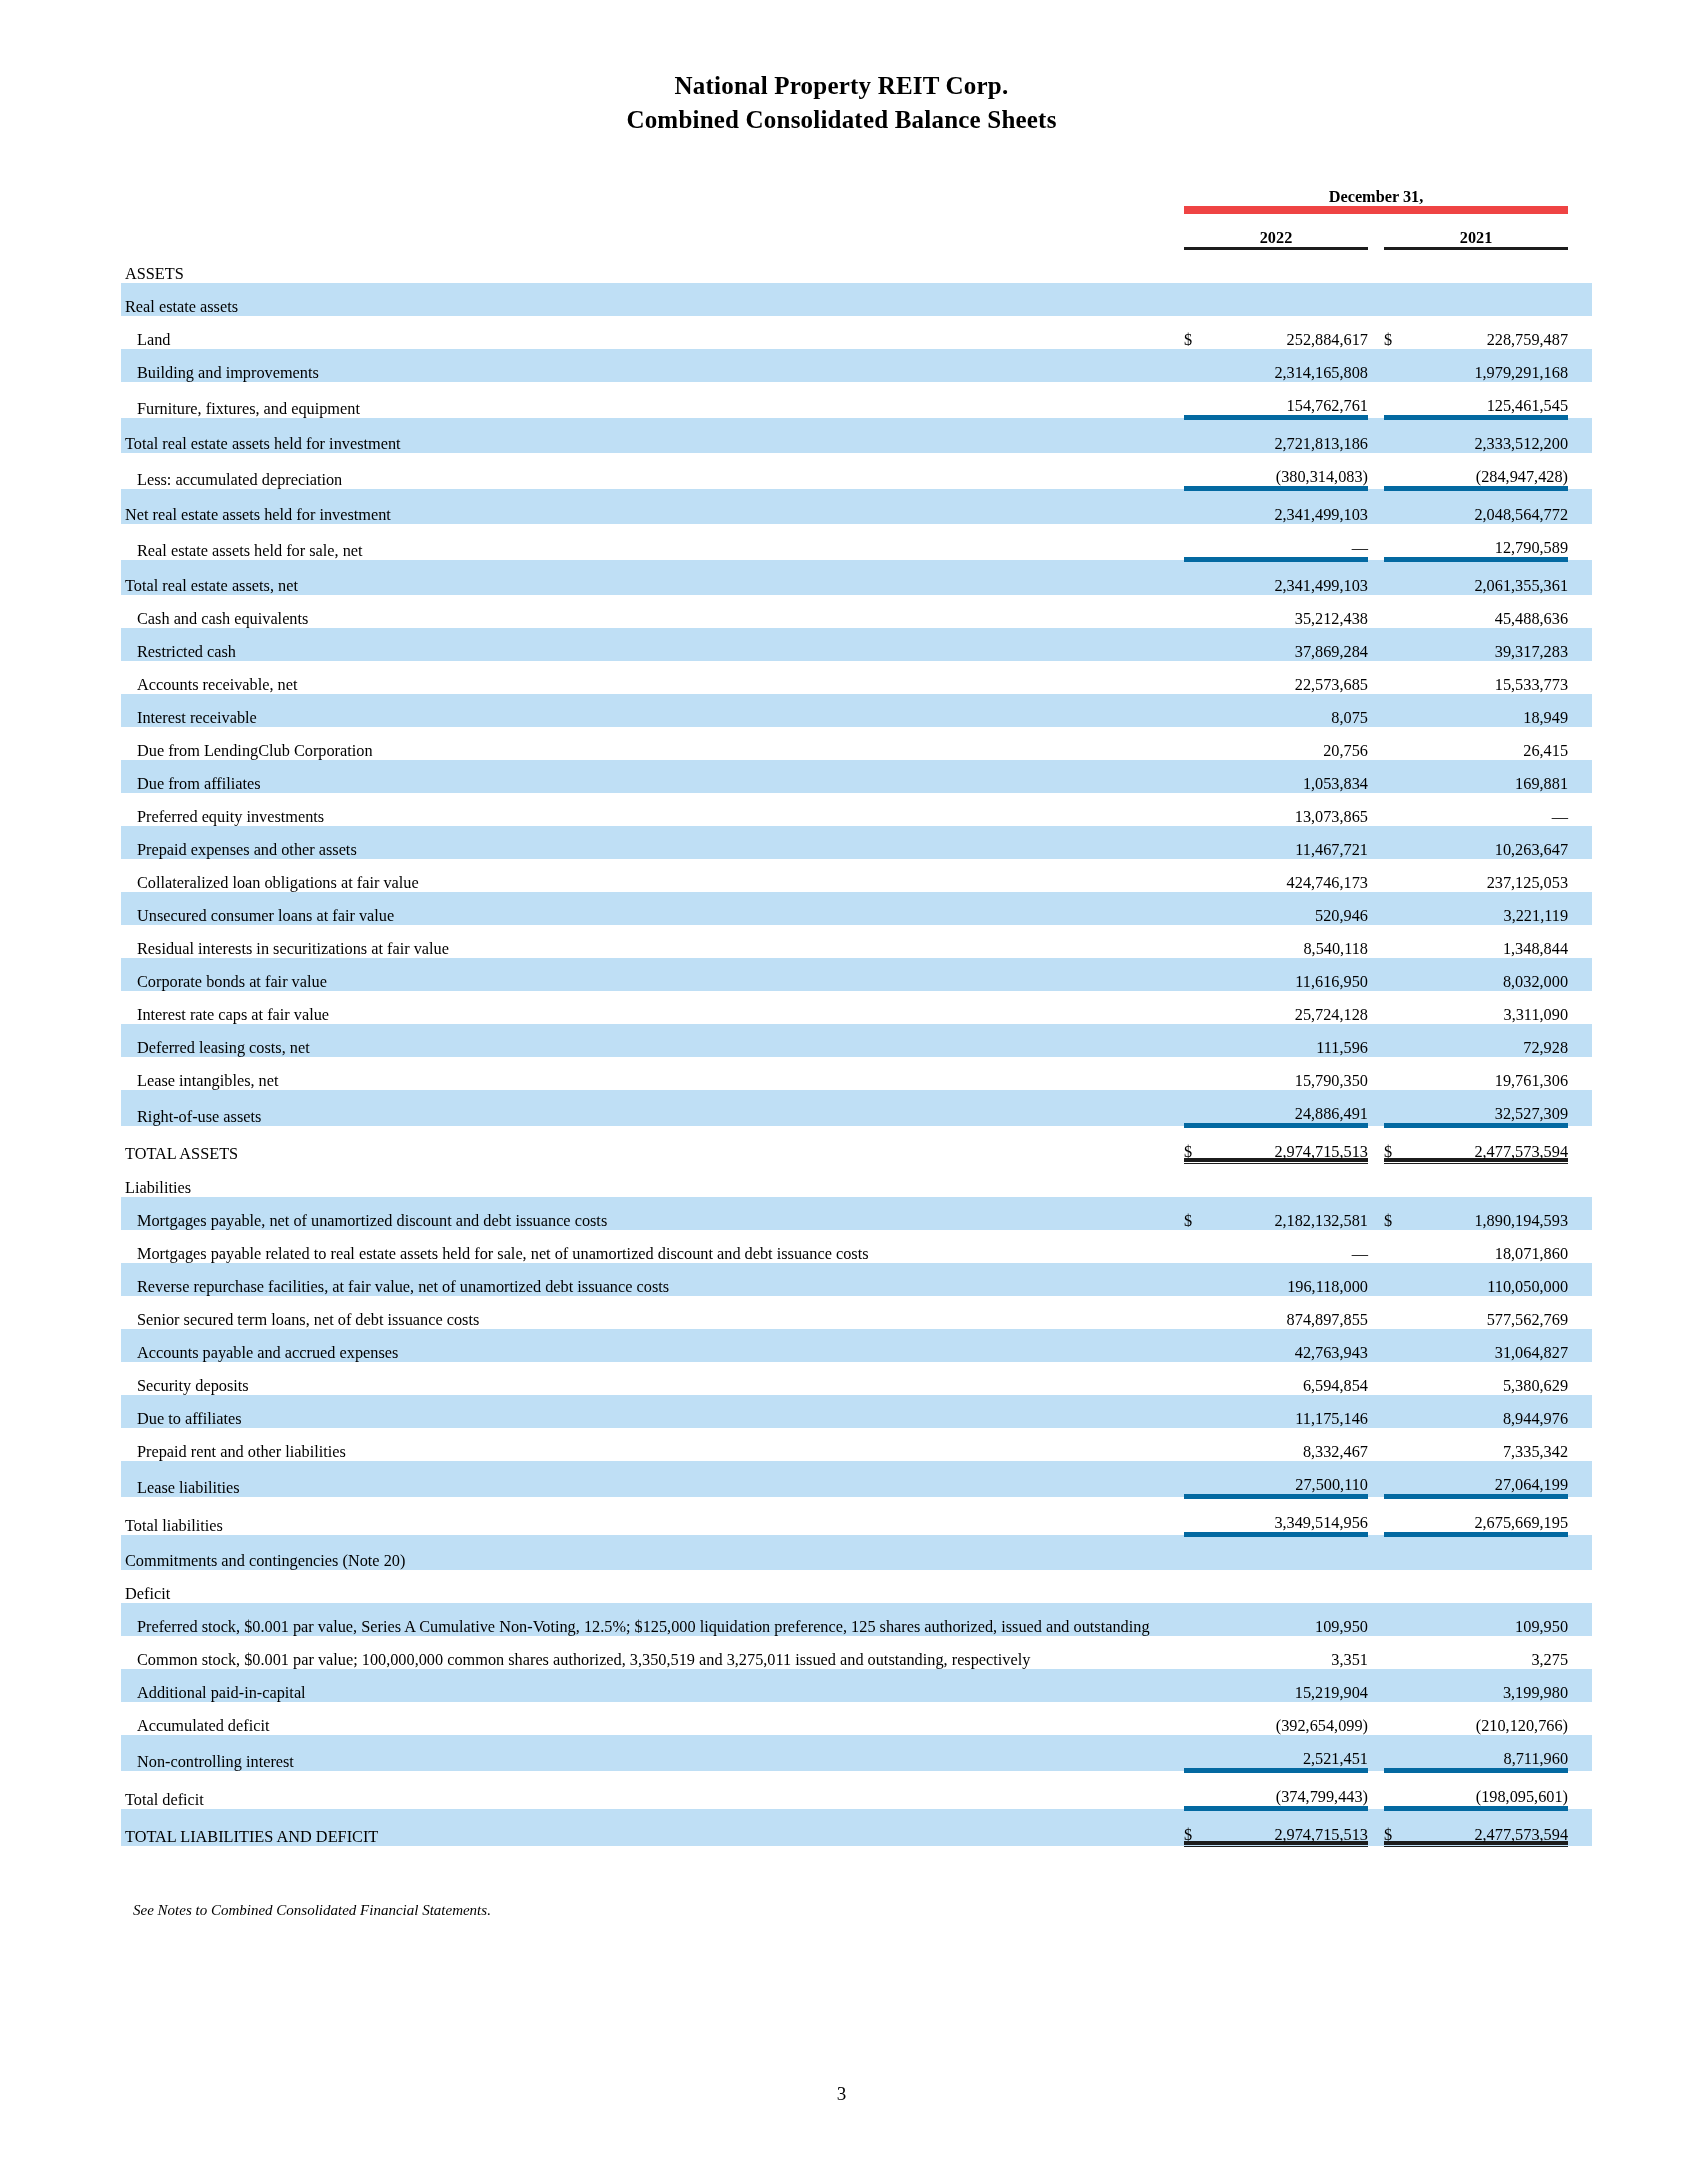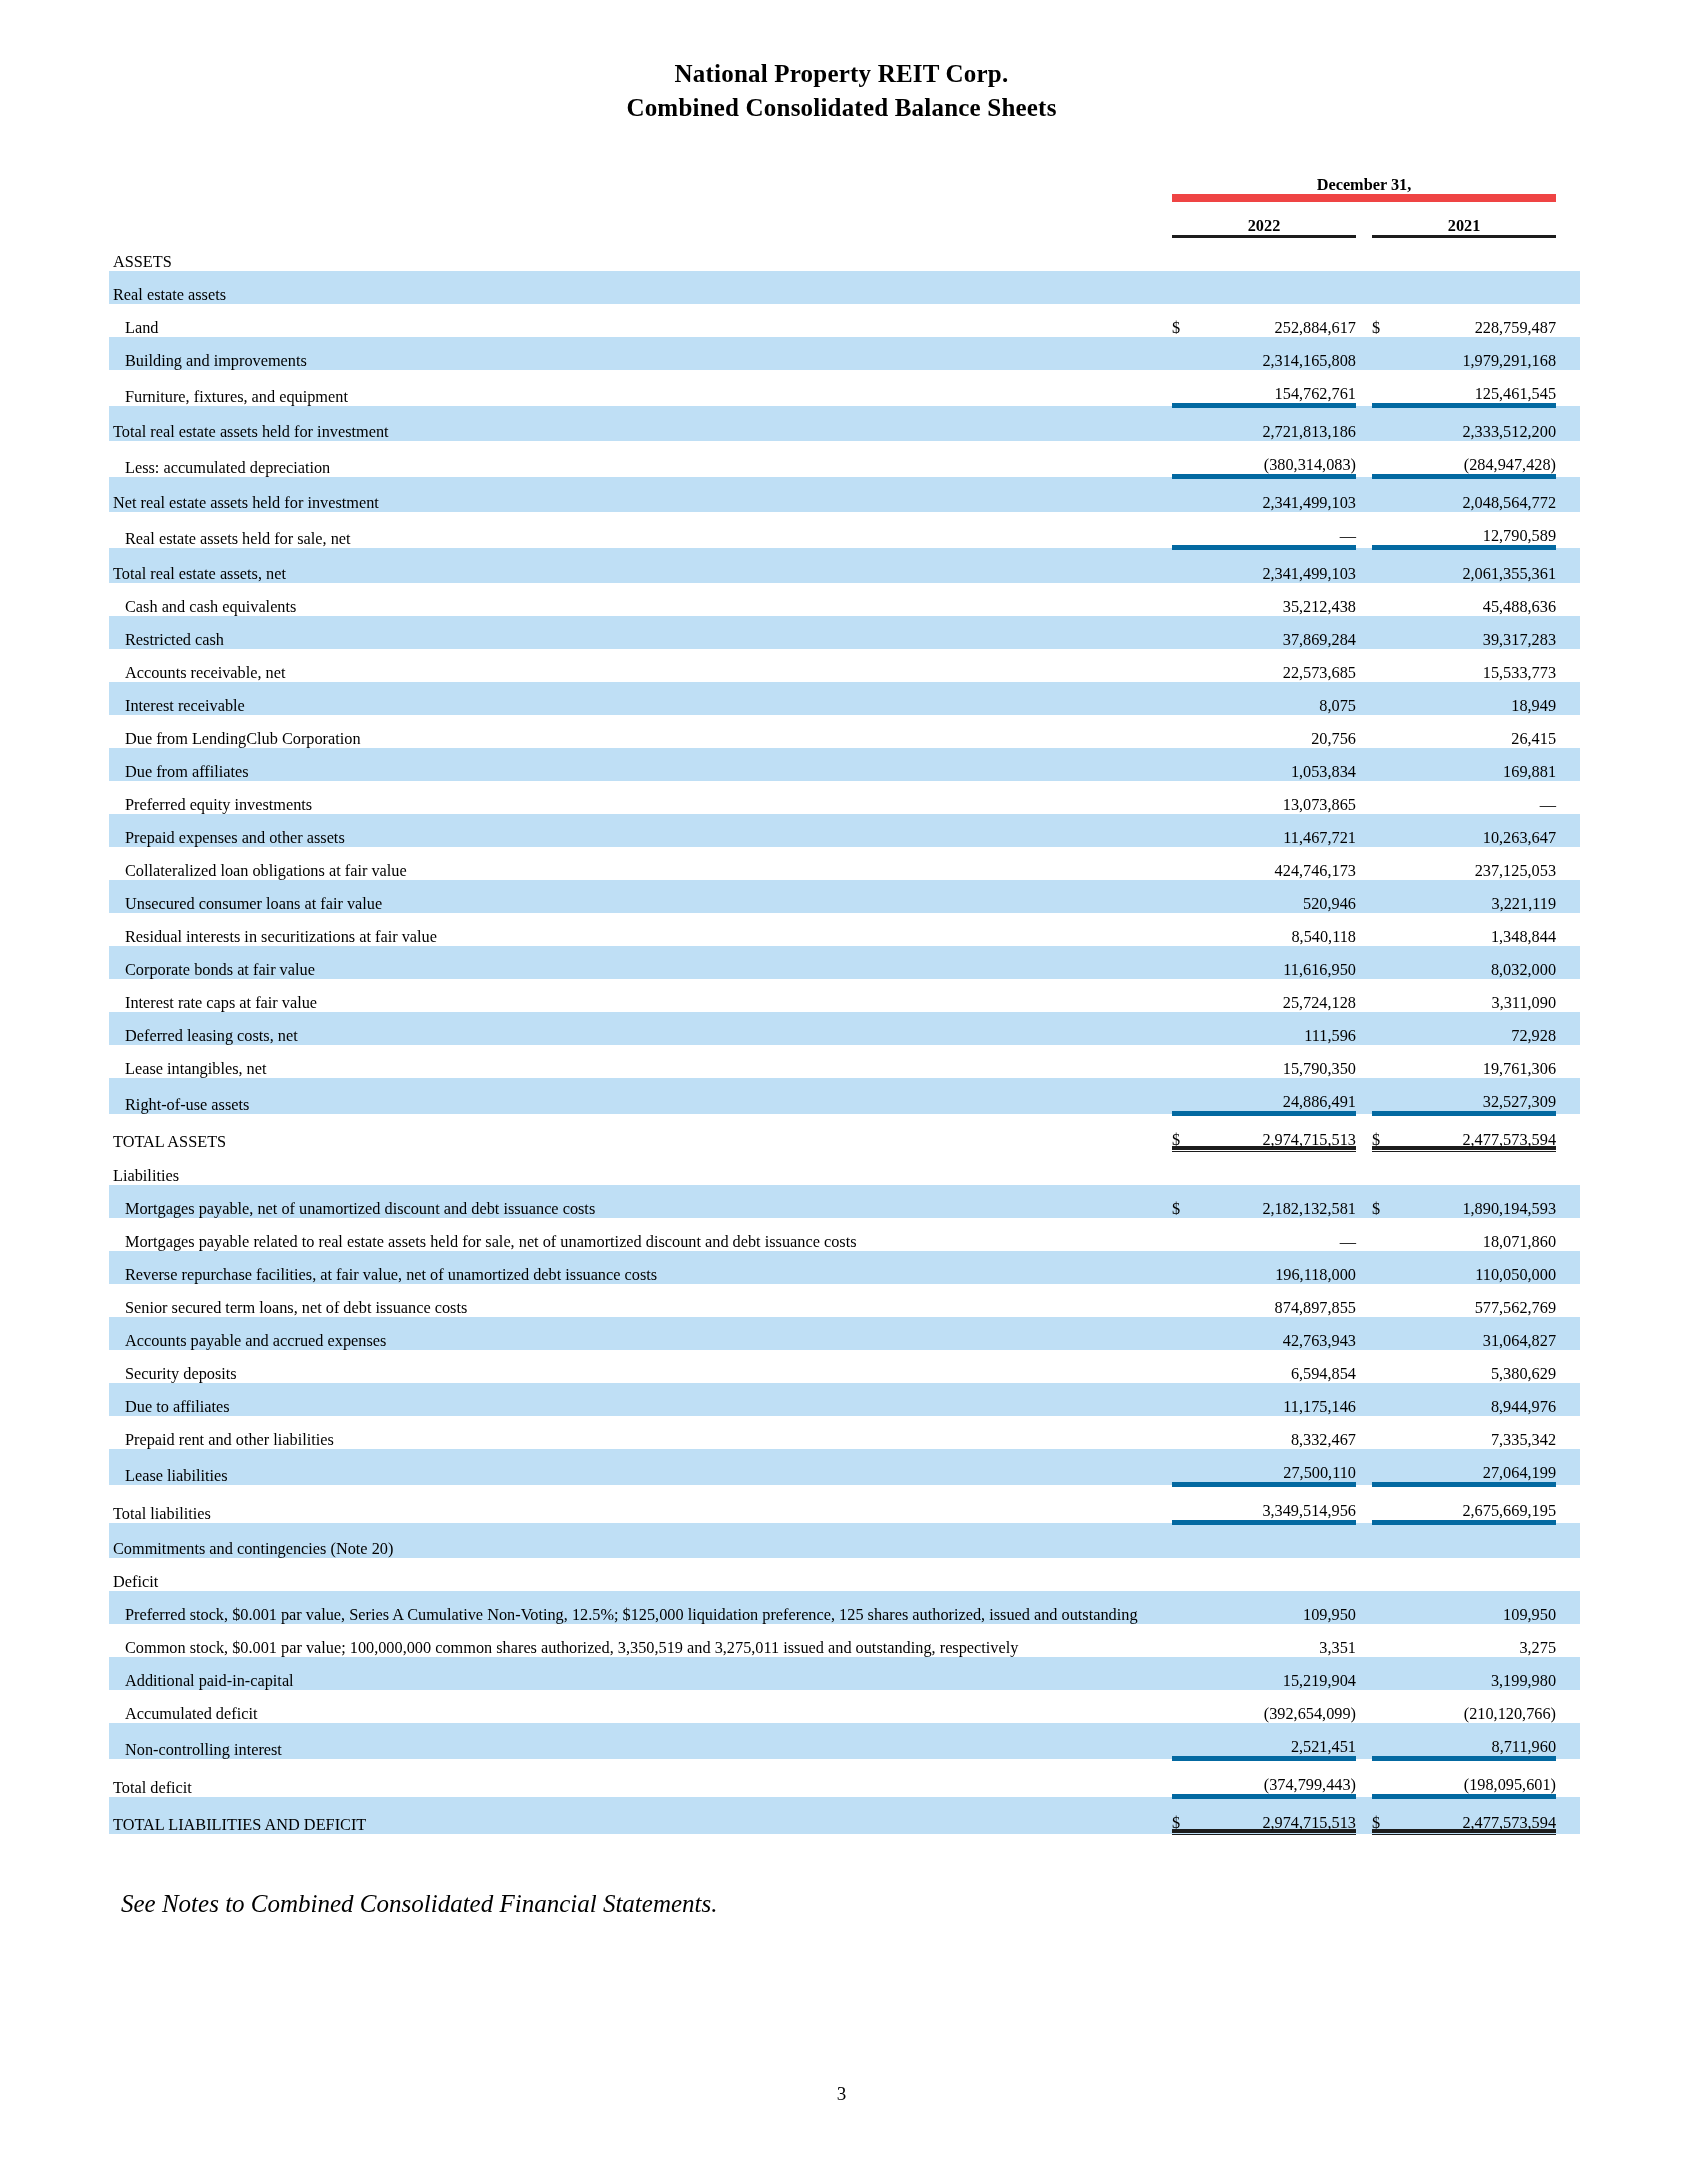--- a/index.html
+++ b/index.html
@@ -13,21 +13,21 @@
     height: 2178px;
     font-family: "Liberation Serif", "DejaVu Serif", serif;
     color: #000000;
     position: relative;
     overflow: hidden;
   }
   .page {
     width: 1683px;
     height: 2178px;
     box-sizing: border-box;
-    padding: 0;
+    padding: 12px;
     position: relative;
   }
   .doc-title {
     text-align: center;
     font-weight: bold;
     font-size: 25px;
     line-height: 34px;
     letter-spacing: 0.2px;
     margin: 0;
   }
@@ -108,21 +108,21 @@
     padding-top: 7px;
     padding-bottom: 4px;
     border-bottom: 3px solid #1c1c1c;
   }
   td.hdr-blank { }
 
   .footer-note {
     margin-top: 55px;
     padding-left: 121px;
     font-style: italic;
-    font-size: 25px;
+    font-size: 15px;
   }
   .page-number {
     position: absolute;
     bottom: 73px;
     left: 0;
     width: 1683px;
     text-align: center;
     font-size: 19px;
   }
 </style>

